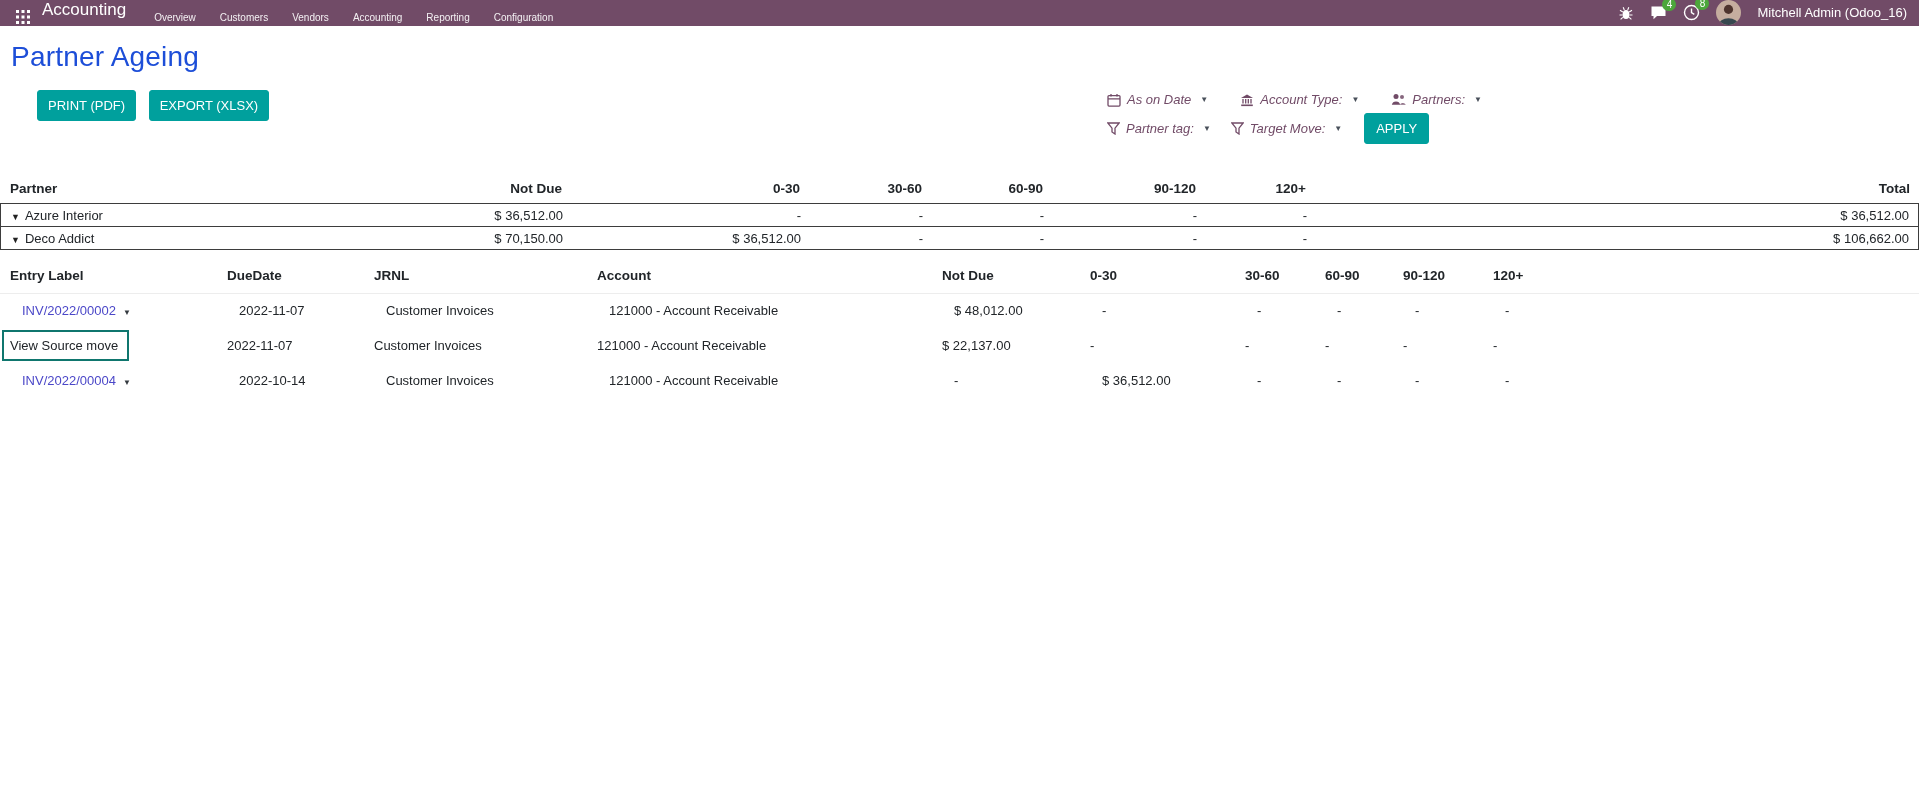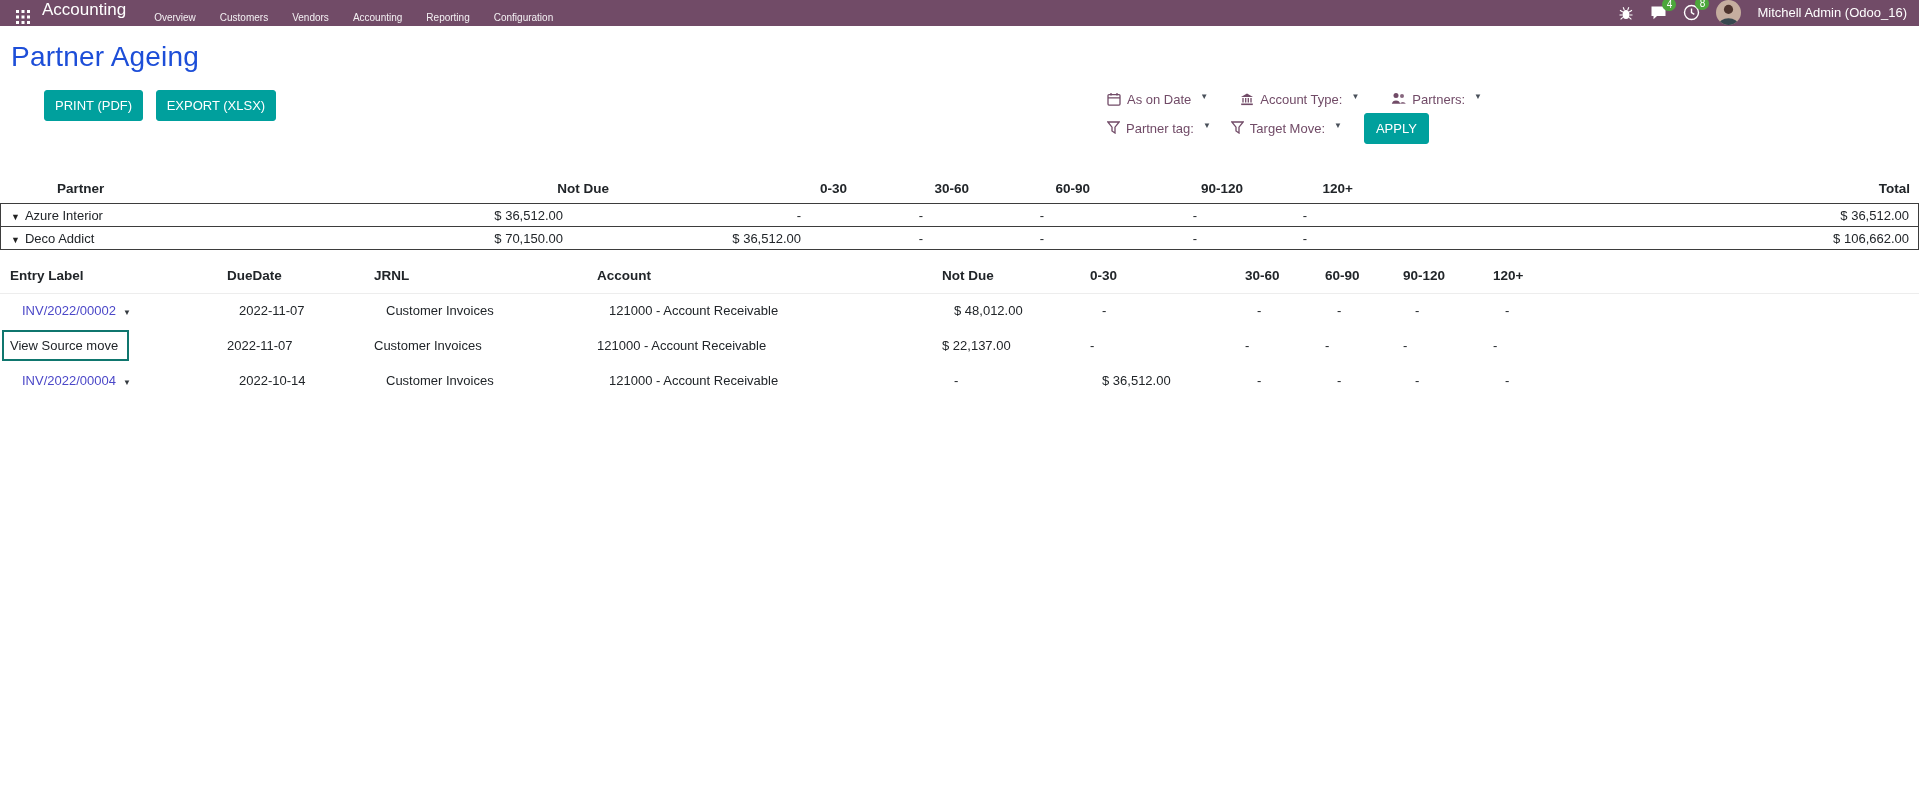--- a/index.html
+++ b/index.html
@@ -30,41 +30,41 @@
     font-size:10px; line-height:13px; min-width:14px; height:13px;
     border-radius:8px; text-align:center; padding:0 3px;
   }
   .avatar { width:25px; height:25px; border-radius:50%; overflow:hidden; flex:0 0 auto; cursor:pointer; }
   .user-name { font-size:13px; color:#fff; cursor:pointer; }
 
   
   .content { position:relative; }
   h1 { font-size:28px; font-weight:400; color:#1d4ed8; margin:15px 0 0 11px; letter-spacing:.2px; }
   .controls-row { position:relative; height:62px; margin-top:17px; }
-  .left-buttons { position:absolute; left:44px; top:0; }
+  .left-buttons { position:absolute; left:37px; top:0; }
   .btn {
     background:#00A09D; color:#fff; border:1px solid #00A09D; border-radius:3px;
     font-size:13px; padding:7px 10px; margin-right:9px; cursor:pointer;
     font-family:"Liberation Sans", sans-serif;
   }
   .filters { position:absolute; top:2px; right:462px; text-align:left; width:350px; }
   .filter-row { display:flex; align-items:center; margin-bottom:6px; }
   .filter-row.second { justify-content:flex-start; }
   .filter {
-    display:inline-flex; align-items:flex-start; gap:6px; color:#714B67;
-    font-size:13px; cursor:pointer; white-space:nowrap;
+    display:inline-flex; align-items:center; gap:6px; color:#714B67;
+    font-size:13px; cursor:pointer; white-space:nowrap;font-style:italic;
   }
   .filter .caret { color:#49505a; font-size:8px; margin-left:3px; }
   .f-gap { width:32px; flex:0 0 auto; }
   .apply-btn { margin-left:22px; padding:7px 11px; }
 
   
   .summary-table { margin-top:26px; }
   .sum-grid { display:grid; grid-template-columns:310px 252px 238px 122px 121px 153px 110px 1fr; }
-  .sum-header { font-weight:700; font-size:13.5px; padding:3px 0 7px;margin-left:47px; }
+  .sum-header { font-weight:700; font-size:13.5px; padding:3px 0 7px; }
   .c.num { text-align:right; }
   .c.total { text-align:right; padding-right:9px; }
   .c.partner { padding-left:10px; }
   .sum-row { height:24px; align-items:center; border:1px solid #3d3d3d; background:#fff; cursor:pointer; }
   .sum-row + .sum-row { margin-top:-1px; }
   .caret2 { font-size:9px; margin-right:5px; color:#222; }
 
   
   .detail-table { margin-top:9px; }
   .det-grid { display:grid; grid-template-columns:227px 147px 223px 345px 148px 155px 80px 78px 90px 1fr; font-size:13px; }

